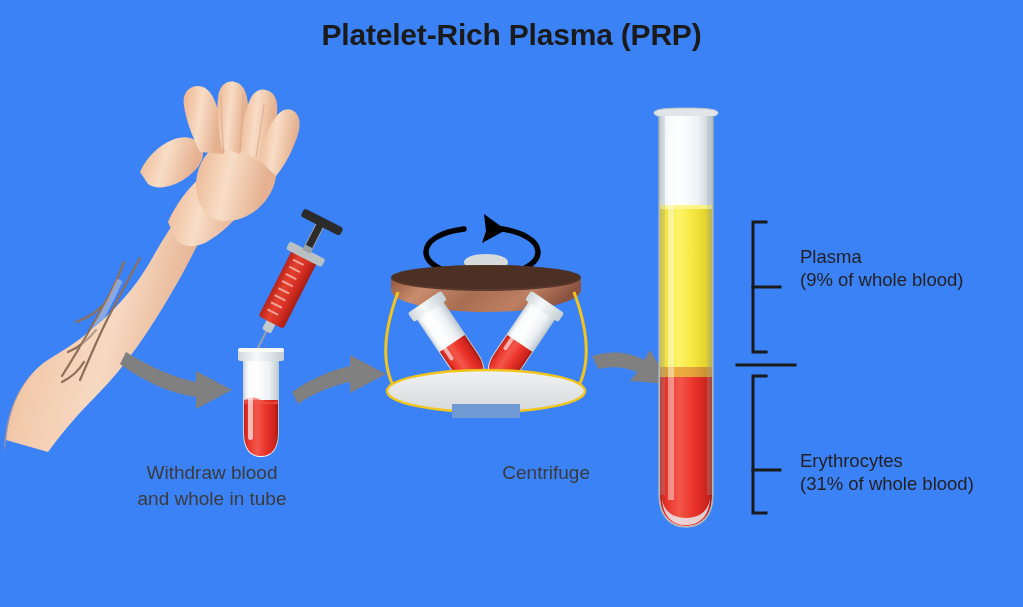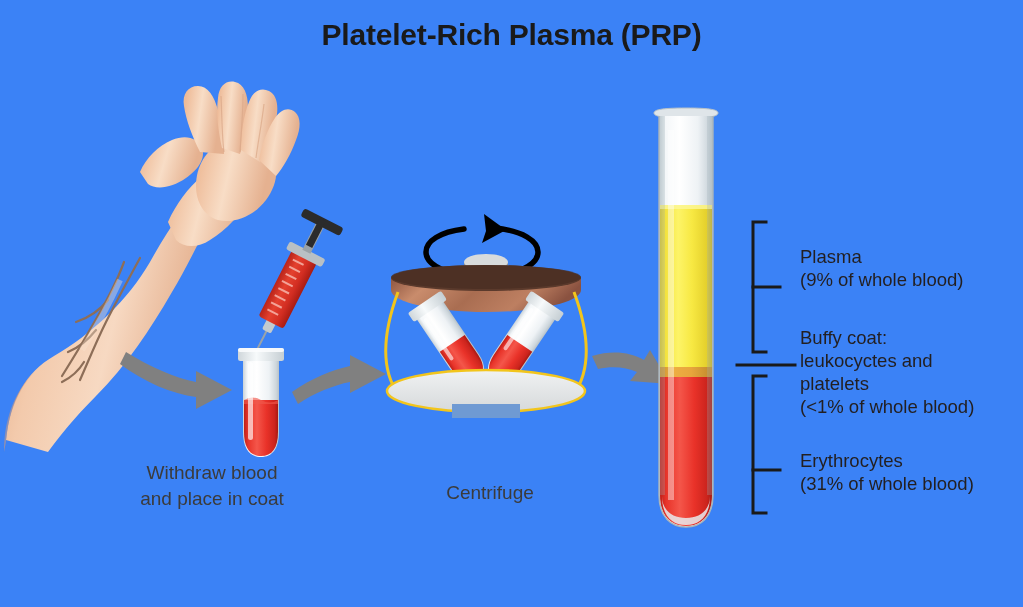--- a/index.html
+++ b/index.html
@@ -42,22 +42,23 @@
     text-align: center;
     white-space: pre-line;
   }
   #caption-withdraw {
     left: 62px;
     top: 460px;
     width: 300px;
   }
   #caption-centrifuge {
     left: 390px;
-    top: 480px;
+    top: 460px;
     width: 200px;
+    text-align: right;
   }
 
   
   .annot {
     position: absolute;
     font-size: 18.5px;
     line-height: 23px;
     color: #231f20;
     white-space: pre-line;
     left: 800px;
@@ -337,28 +338,24 @@
       <line x1="753" y1="287" x2="780" y2="287"></line>
 
       <line x1="737" y1="365" x2="795" y2="365"></line>
 
       <path d="M766 376 L 753 376 L 753 513 L 766 513"></path>
       <line x1="753" y1="470" x2="780" y2="470"></line>
     </g>
   </svg>
 
   <div class="caption" id="caption-withdraw">Withdraw blood
-and place in coat</div>
+and whole in tube</div>
 
   <div class="caption" id="caption-centrifuge">Centrifuge</div>
 
   <div class="annot" id="annot-plasma">Plasma
 (9% of whole blood)</div>
 
-  <div class="annot" id="annot-buffy">Buffy coat:
-leukocyctes and
-platelets
-(&lt;1% of whole blood)</div>
 
   <div class="annot" id="annot-erythrocyte">Erythrocytes
 (31% of whole blood)</div>
 
 </div>
 
 </body></html>

